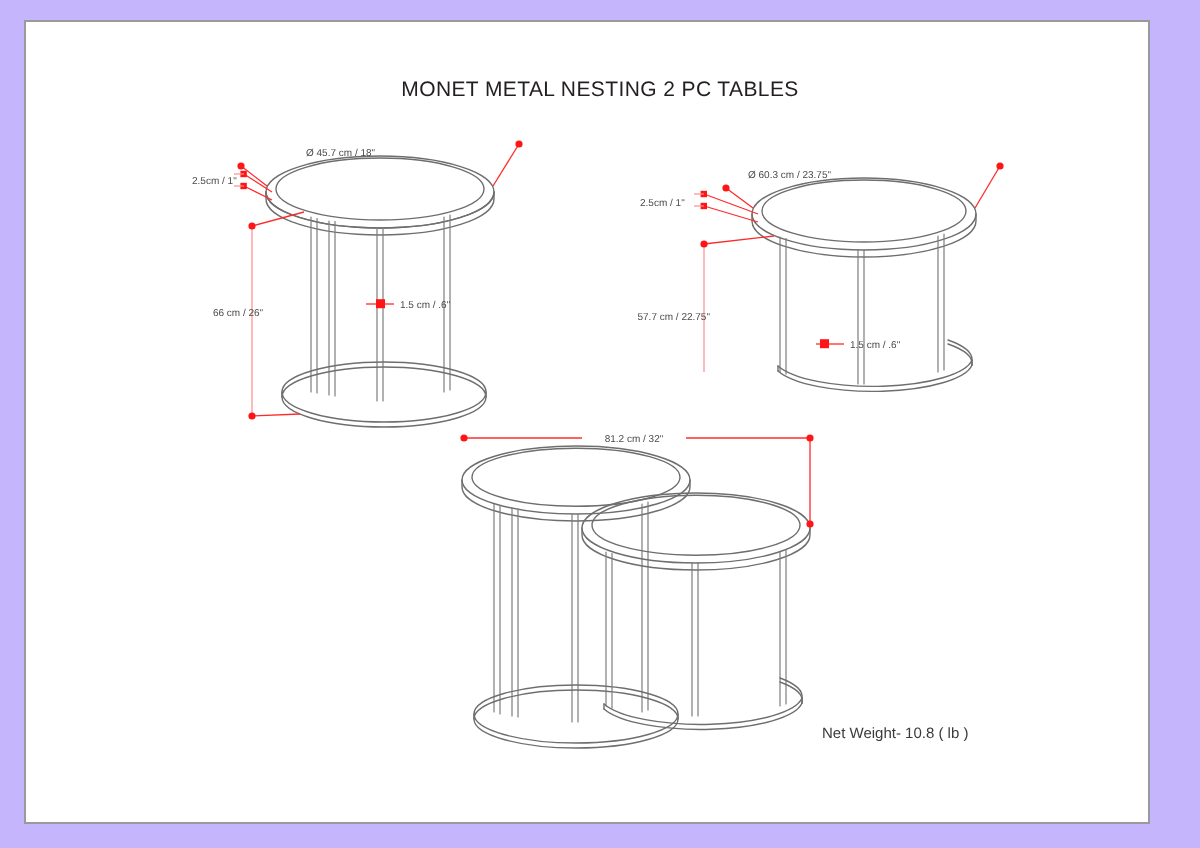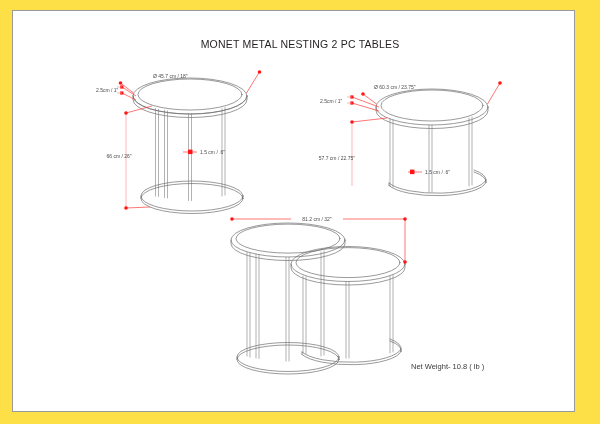--- a/index.html
+++ b/index.html
@@ -7,21 +7,21 @@
     padding: 0;
     background: #ffffff;
   }
   body {
     font-family: "Liberation Sans", sans-serif;
   }
   #page {
     position: relative;
     width: 600px;
     height: 424px;
-    background: #fde047;
+    background: #c4b5fd;
     overflow: hidden;
   }
   #frame {
     position: absolute;
     left: 12px;
     top: 10px;
     width: 563px;
     height: 402px;
     border: 1.5px solid #9a9a9a;
     box-sizing: border-box;

